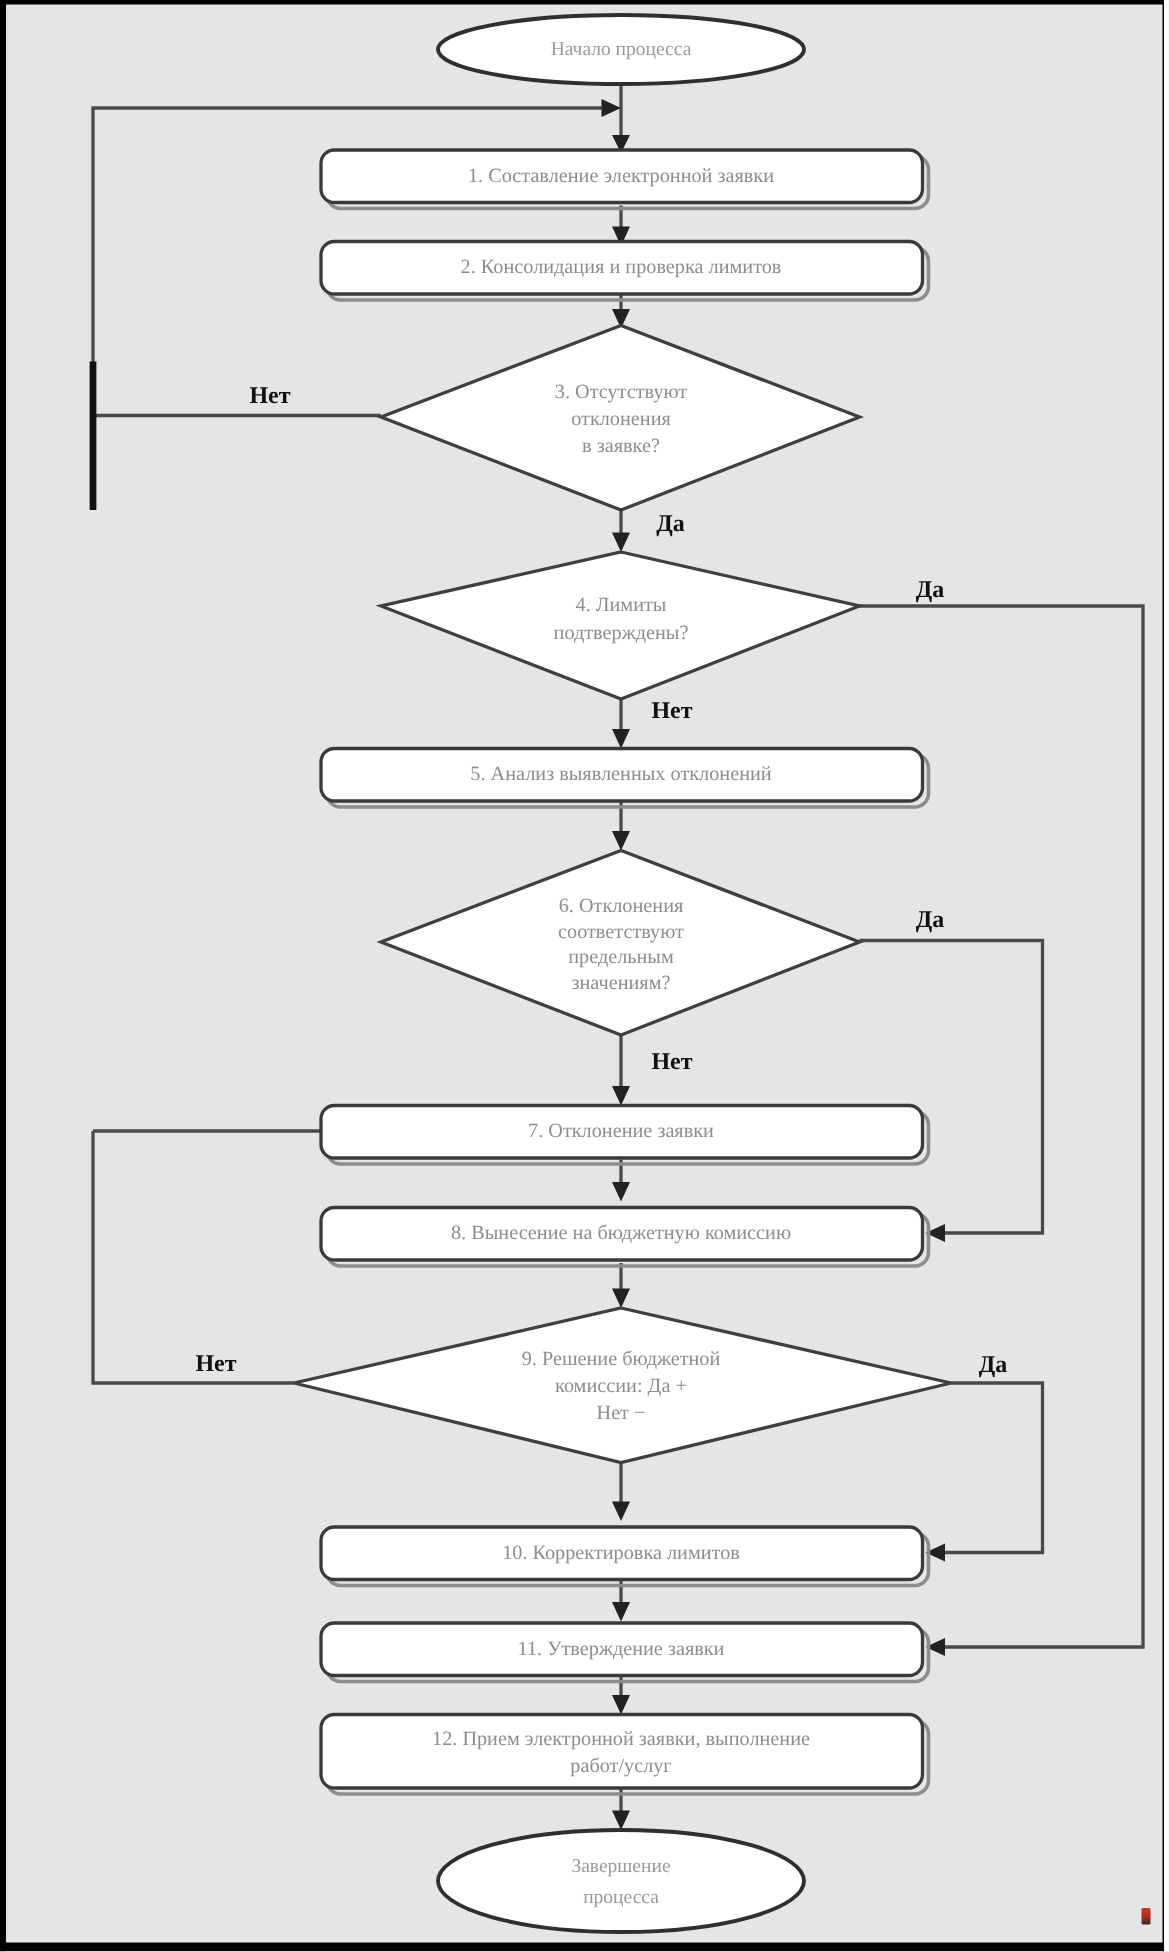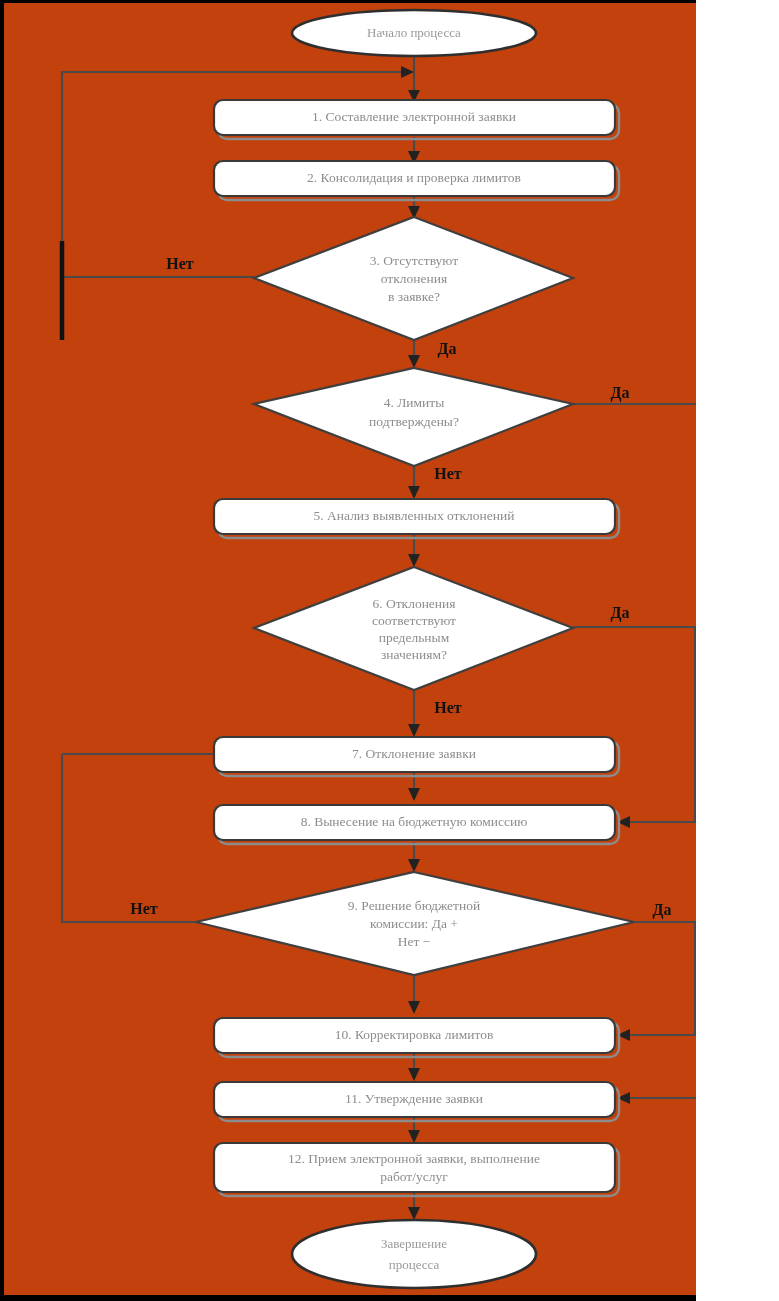--- a/index.html
+++ b/index.html
@@ -5,23 +5,23 @@
   html, body {
     margin: 0;
     padding: 0;
     background: #ffffff;
   }
   body {
     font-family: "Liberation Serif", "DejaVu Serif", serif;
   }
   #canvas {
     position: relative;
-    width: 696px;
+    width: 776px;
     height: 1301px;
-    background: #c2410c;
+    background: #e5e5e5;
     overflow: hidden;
   }
   
   .frame-line {
     position: absolute;
     background: #000000;
   }
   #frame-left   { left: 0;   top: 0;    width: 4px;  height: 1301px; }
   #frame-right  { left: 775px; top: 0;  width: 4px;  height: 1301px; }
   #frame-top    { left: 0;   top: 0;    width: 779px; height: 3px; }

